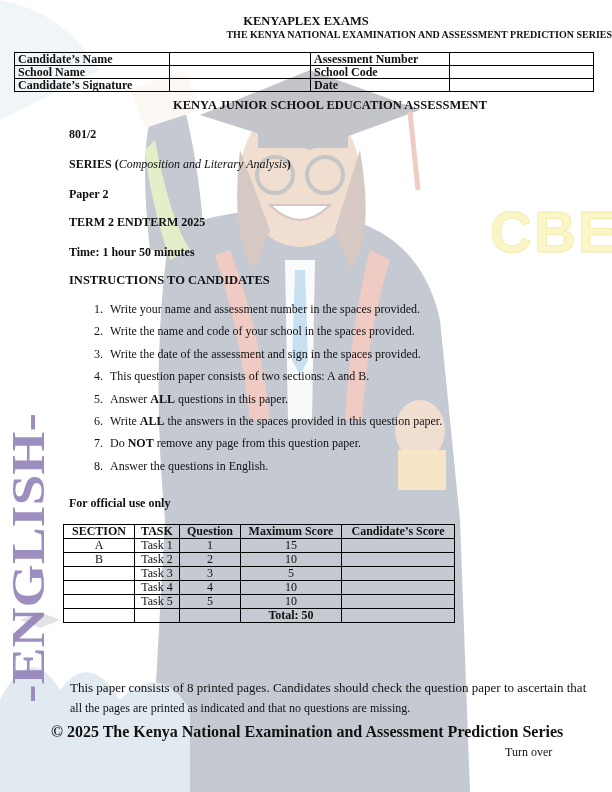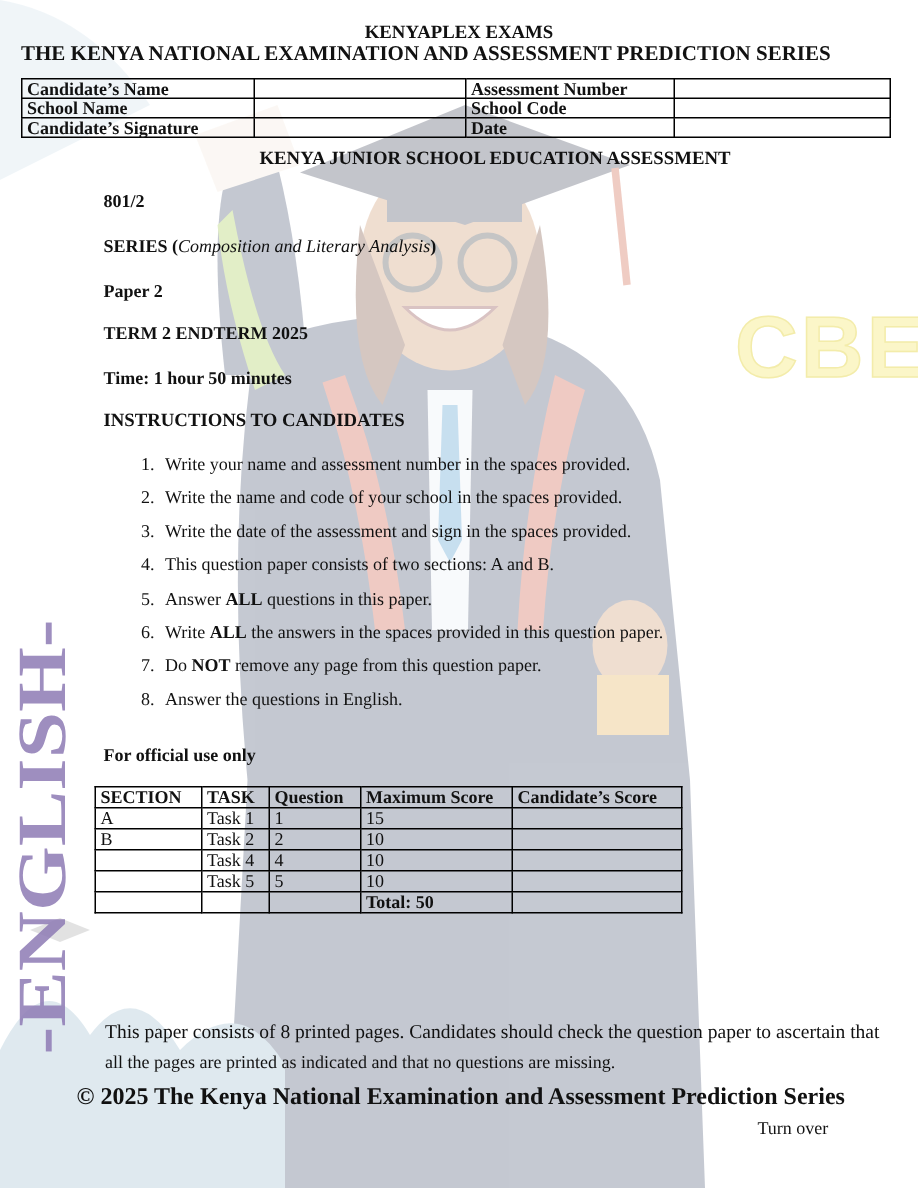--- a/index.html
+++ b/index.html
@@ -3,29 +3,29 @@
 <meta charset="utf-8">
 <style>
   html, body { margin:0; padding:0; }
   body { width:612px; height:792px; background:#ffffff; position:relative; overflow:hidden;
          font-family:"Liberation Serif", "DejaVu Serif", serif; color:#111; }
   .bg { position:absolute; inset:0; z-index:0; pointer-events:none; }
   .content { position:absolute; inset:0; z-index:1; }
   .abs { position:absolute; }
   .b { font-weight:bold; }
   .hdr1 { top:14px; left:0; width:612px; text-align:center; font-size:12.5px; font-weight:bold; }
-  .hdr2 { top:29px; left:14px; width:598px; text-align:left; font-size:14px; font-weight:bold; }
+  .hdr2 { top:29px; left:14px; width:598px; text-align:right; font-size:10px; font-weight:bold; }
   table.cand { position:absolute; top:52px; left:14px; width:580px; border-collapse:collapse; font-size:12px; }
   table.cand td { border:1px solid #000000; height:12px; padding:0 3px; line-height:12px; }
   .hdr3 { top:98px; left:0; width:660px; text-align:center; font-size:12.5px; font-weight:bold; }
   .line { left:69px; font-size:12px; }
   ol.instr { position:absolute; top:302px; left:70px; margin:0; padding:0 0 0 36px; font-size:12px; }
   ol.instr li { height:22.4px; line-height:14px; padding-left:4px; }
   table.score { position:absolute; top:524px; left:63px; border-collapse:collapse; font-size:12px; }
-  table.score td, table.score th { border:1px solid #000; height:13px; padding:0 3px; line-height:13px; text-align:left; }
+  table.score td, table.score th { border:1px solid #000; height:13px; padding:0 3px; line-height:13px; text-align:center; }
   .wm-eng { position:absolute; left:8px; top:408px; width:50px; height:300px; }
   .cbe { position:absolute; left:446px; top:198px; font-family:"Liberation Sans", sans-serif; font-weight:bold; font-size:58px;
          color:#fbf6c8; letter-spacing:2px;margin-left:44px; -webkit-text-stroke:1px #f3ecaa; }
 </style>
 </head>
 <body>
 
 <svg class="bg" width="612" height="792" viewBox="0 0 612 792">
   <g opacity="0.28">
 
@@ -137,20 +137,27 @@
     </tr>
     <tr>
       <td>B</td>
           <td>Task 2</td>
           <td>2</td>
           <td>10</td>
           <td></td>
     </tr>
     <tr>
       <td></td>
+          <td>Task 3</td>
+          <td>3</td>
+          <td>5</td>
+          <td></td>
+    </tr>
+    <tr>
+      <td></td>
           <td>Task 4</td>
           <td>4</td>
           <td>10</td>
           <td></td>
     </tr>
     <tr>
       <td></td>
           <td>Task 5</td>
           <td>5</td>
           <td>10</td>

